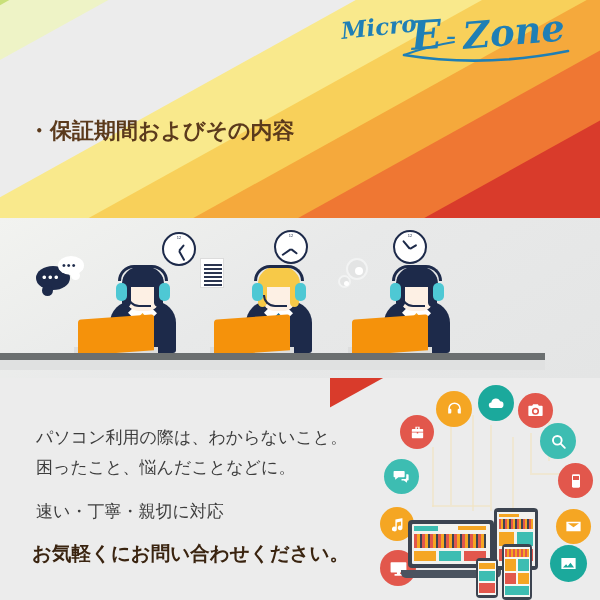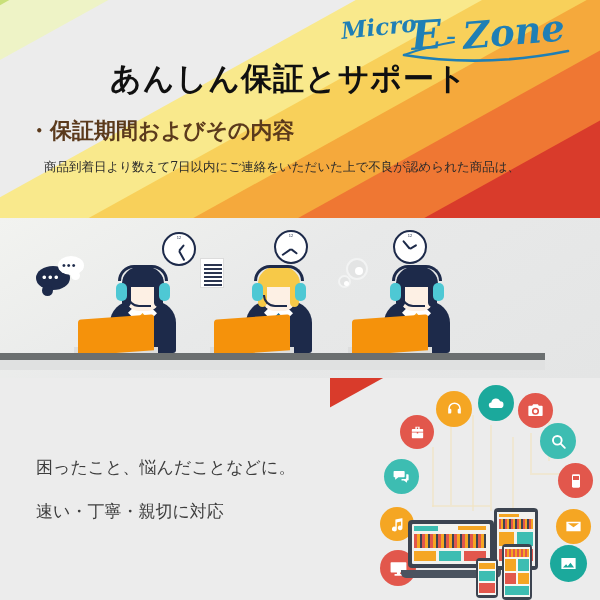--- a/index.html
+++ b/index.html
@@ -182,25 +182,23 @@
     <svg viewBox="0 0 250 56" width="250" height="56">
       <text x="8" y="33" font-family="DejaVu Serif, Liberation Serif, serif" font-size="23" font-style="italic" font-weight="bold" fill="#1f7fb5" transform="rotate(-6 8 33)">Micro</text>
       <text x="78" y="44" font-family="DejaVu Serif, Liberation Serif, serif" font-size="40" font-style="italic" font-weight="bold" fill="#1f7fb5" transform="rotate(-4 78 44)">E</text>
       <text x="112" y="40" font-family="DejaVu Serif, Liberation Serif, serif" font-size="30" font-style="italic" fill="#1f7fb5">-</text>
       <text x="130" y="43" font-family="DejaVu Serif, Liberation Serif, serif" font-size="37" font-style="italic" font-weight="bold" fill="#1f7fb5" transform="rotate(-5 130 43)">Zone</text>
       <path d="M70 49 Q150 62 234 45" stroke="#1f7fb5" stroke-width="2.6" fill="none" stroke-linecap="round"></path>
       <path d="M70 49 Q95 40 120 36" stroke="#1f7fb5" stroke-width="2" fill="none" stroke-linecap="round"></path>
     </svg>
   </div>
 
-  <div class="main-title">あんしん保証とサポート</div>
 
   <div class="sec-head sec-head-1">・保証期間およびその内容</div>
   <div class="body-text">
-    <span class="ind">商品到着日より数えて7日以内にご連絡をいただいた上で不良が認められた商品は、</span>
   </div>
 
   <div class="cc">
     <div class="cc-bg"></div>
 
     <div class="clock ck1">
         <span class="tick">12</span>
       </div>
     <div class="clock ck2">
         <span class="tick">12</span>
@@ -273,22 +271,24 @@
         <div class="ag-hp-r"></div>
       <div class="ag-mic"></div>
       <div class="ag-laptop-sh"></div>
         <div class="ag-laptop"></div>
     </div>
 
     <div class="desk-front"></div>
     <div class="desk"></div>
   </div>
 
+  <div class="sup-line sl1">パソコン利用の際は、わからないこと。</div>
   <div class="sup-line sl3">速い・丁寧・親切に対応</div>
   <div class="sup-line sl2">困ったこと、悩んだことなどに。</div>
+  <div class="sl-bold">お気軽くにお問い合わせください。</div>
 
   <div class="cluster">
 
     <div class="wire" style="left:42px;top:62px;width:2px;height:60px;"></div>
     <div class="wire" style="left:42px;top:120px;width:58px;height:2px;"></div>
     <div class="wire" style="left:60px;top:42px;width:2px;height:78px;"></div>
     <div class="wire" style="left:82px;top:30px;width:2px;height:96px;"></div>
     <div class="wire" style="left:100px;top:40px;width:2px;height:86px;"></div>
     <div class="wire" style="left:122px;top:52px;width:2px;height:74px;"></div>
     <div class="wire" style="left:140px;top:48px;width:2px;height:40px;"></div>

